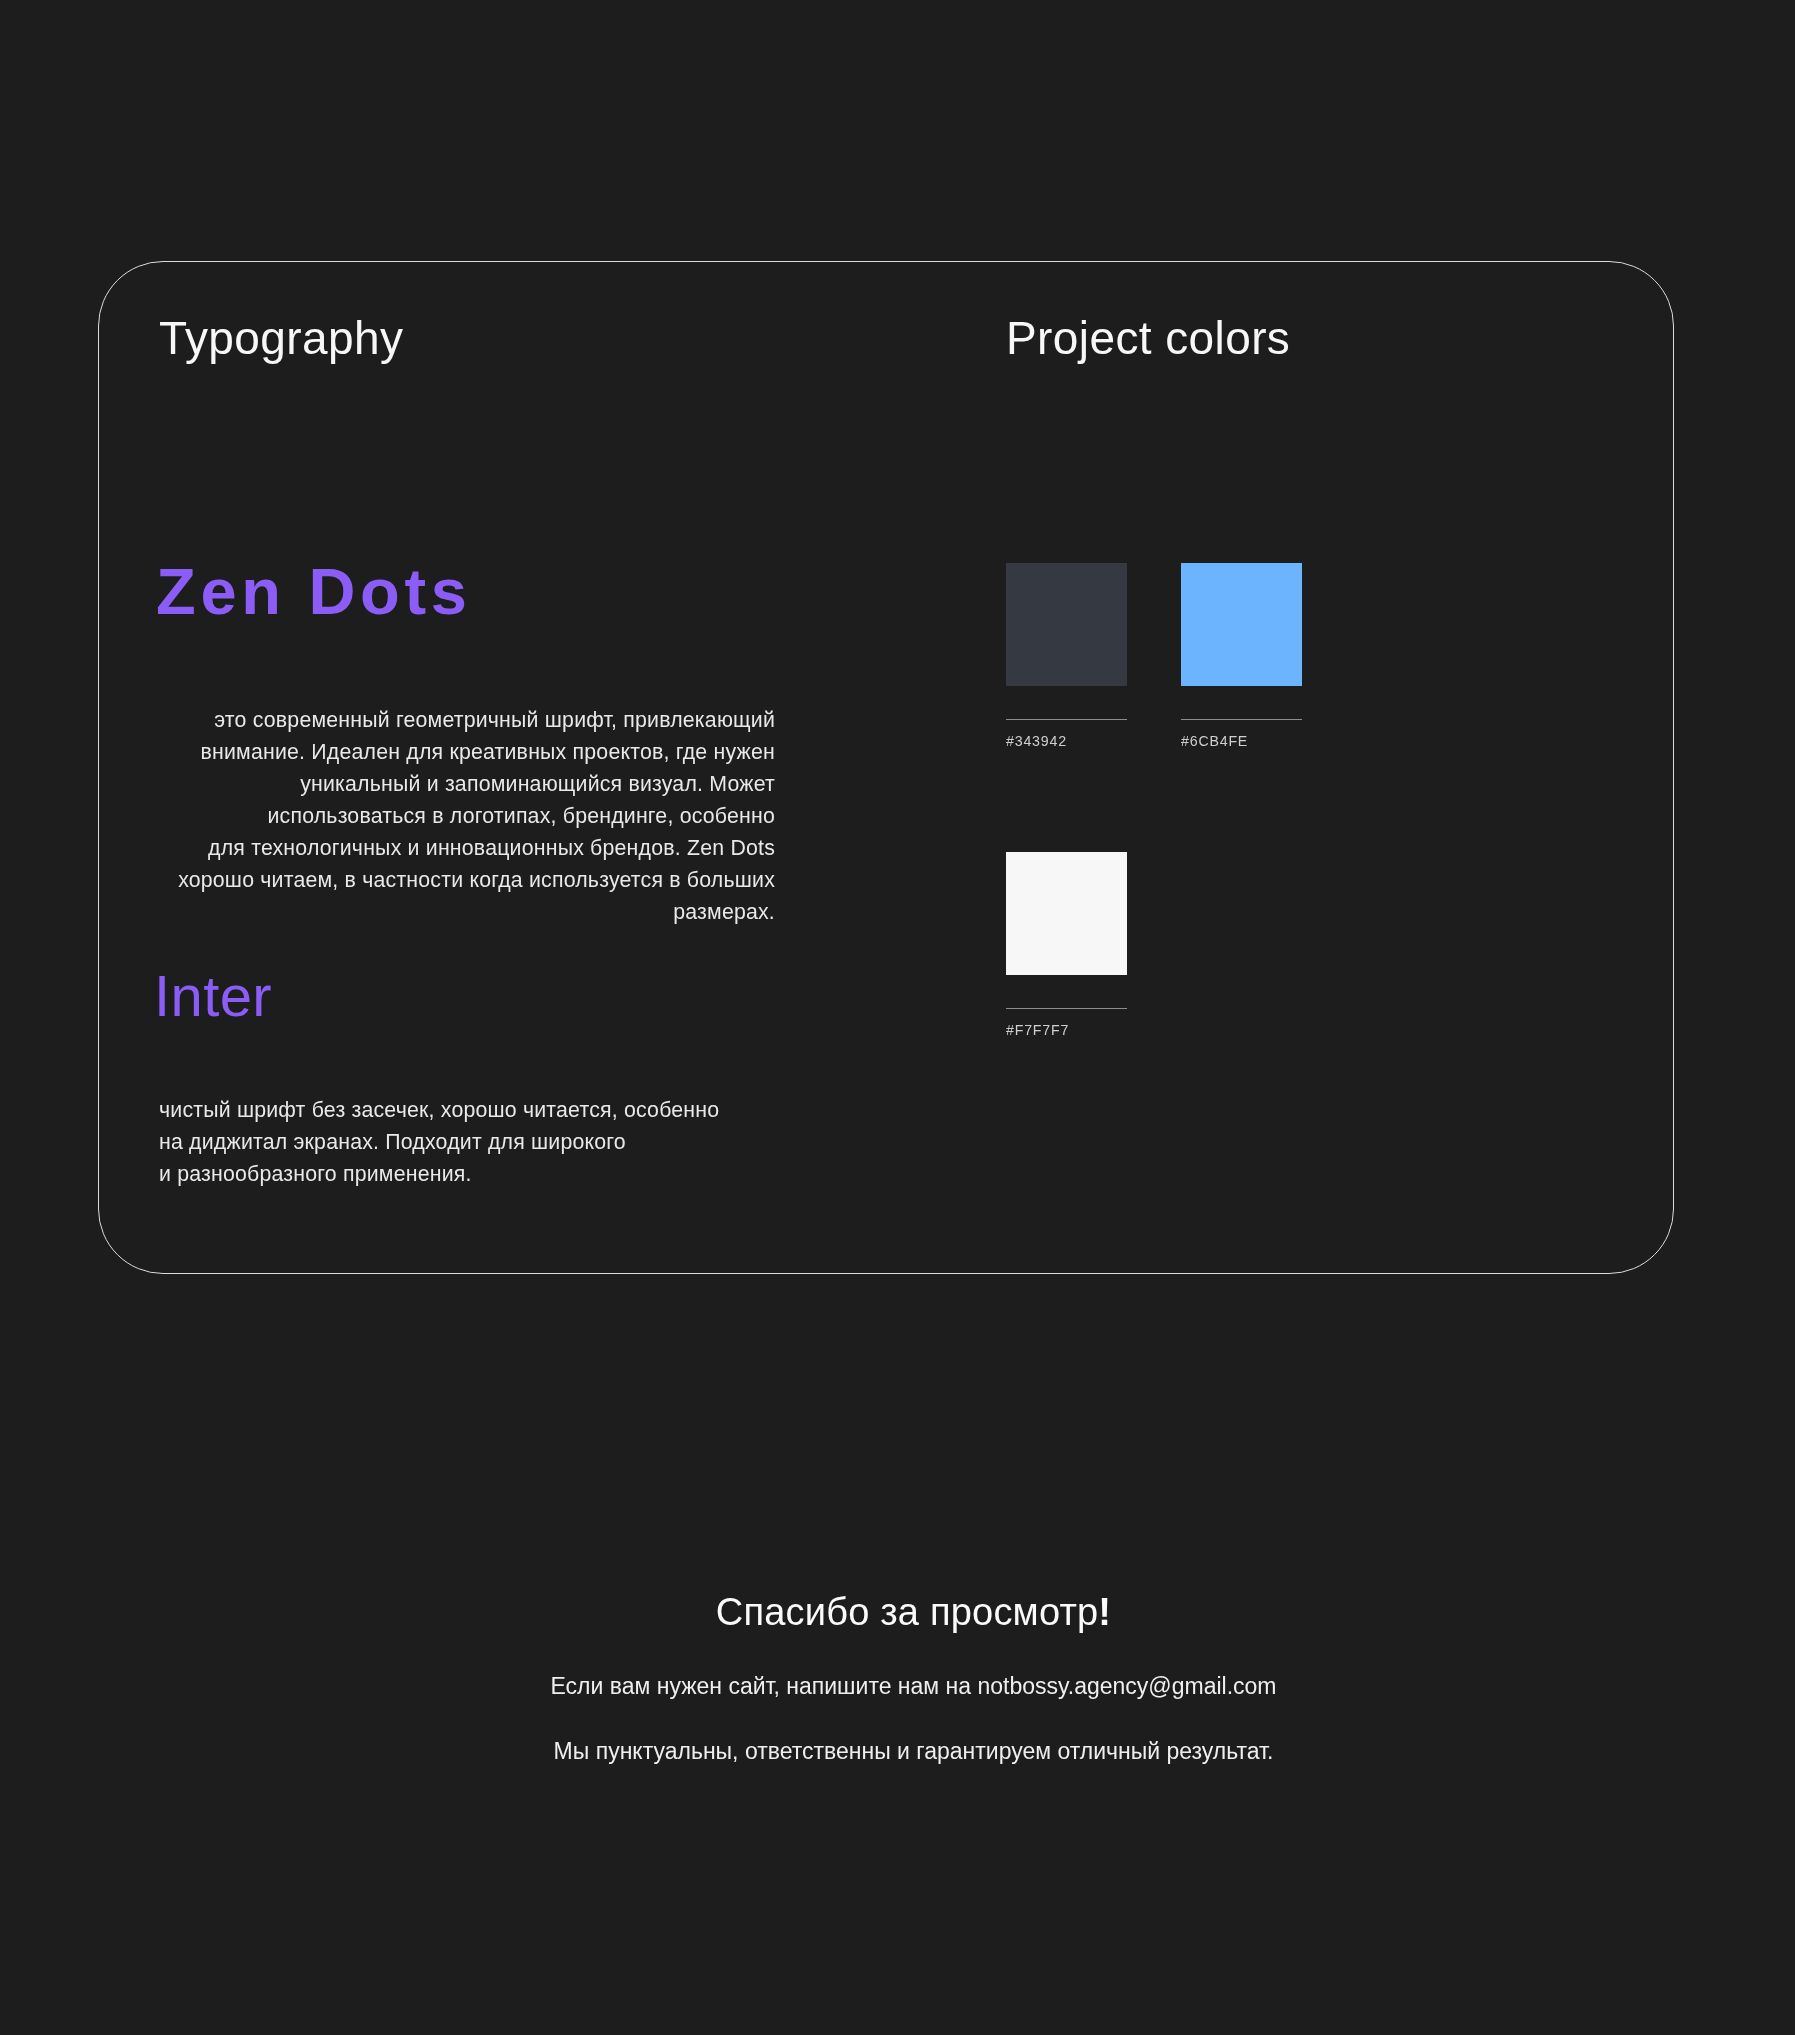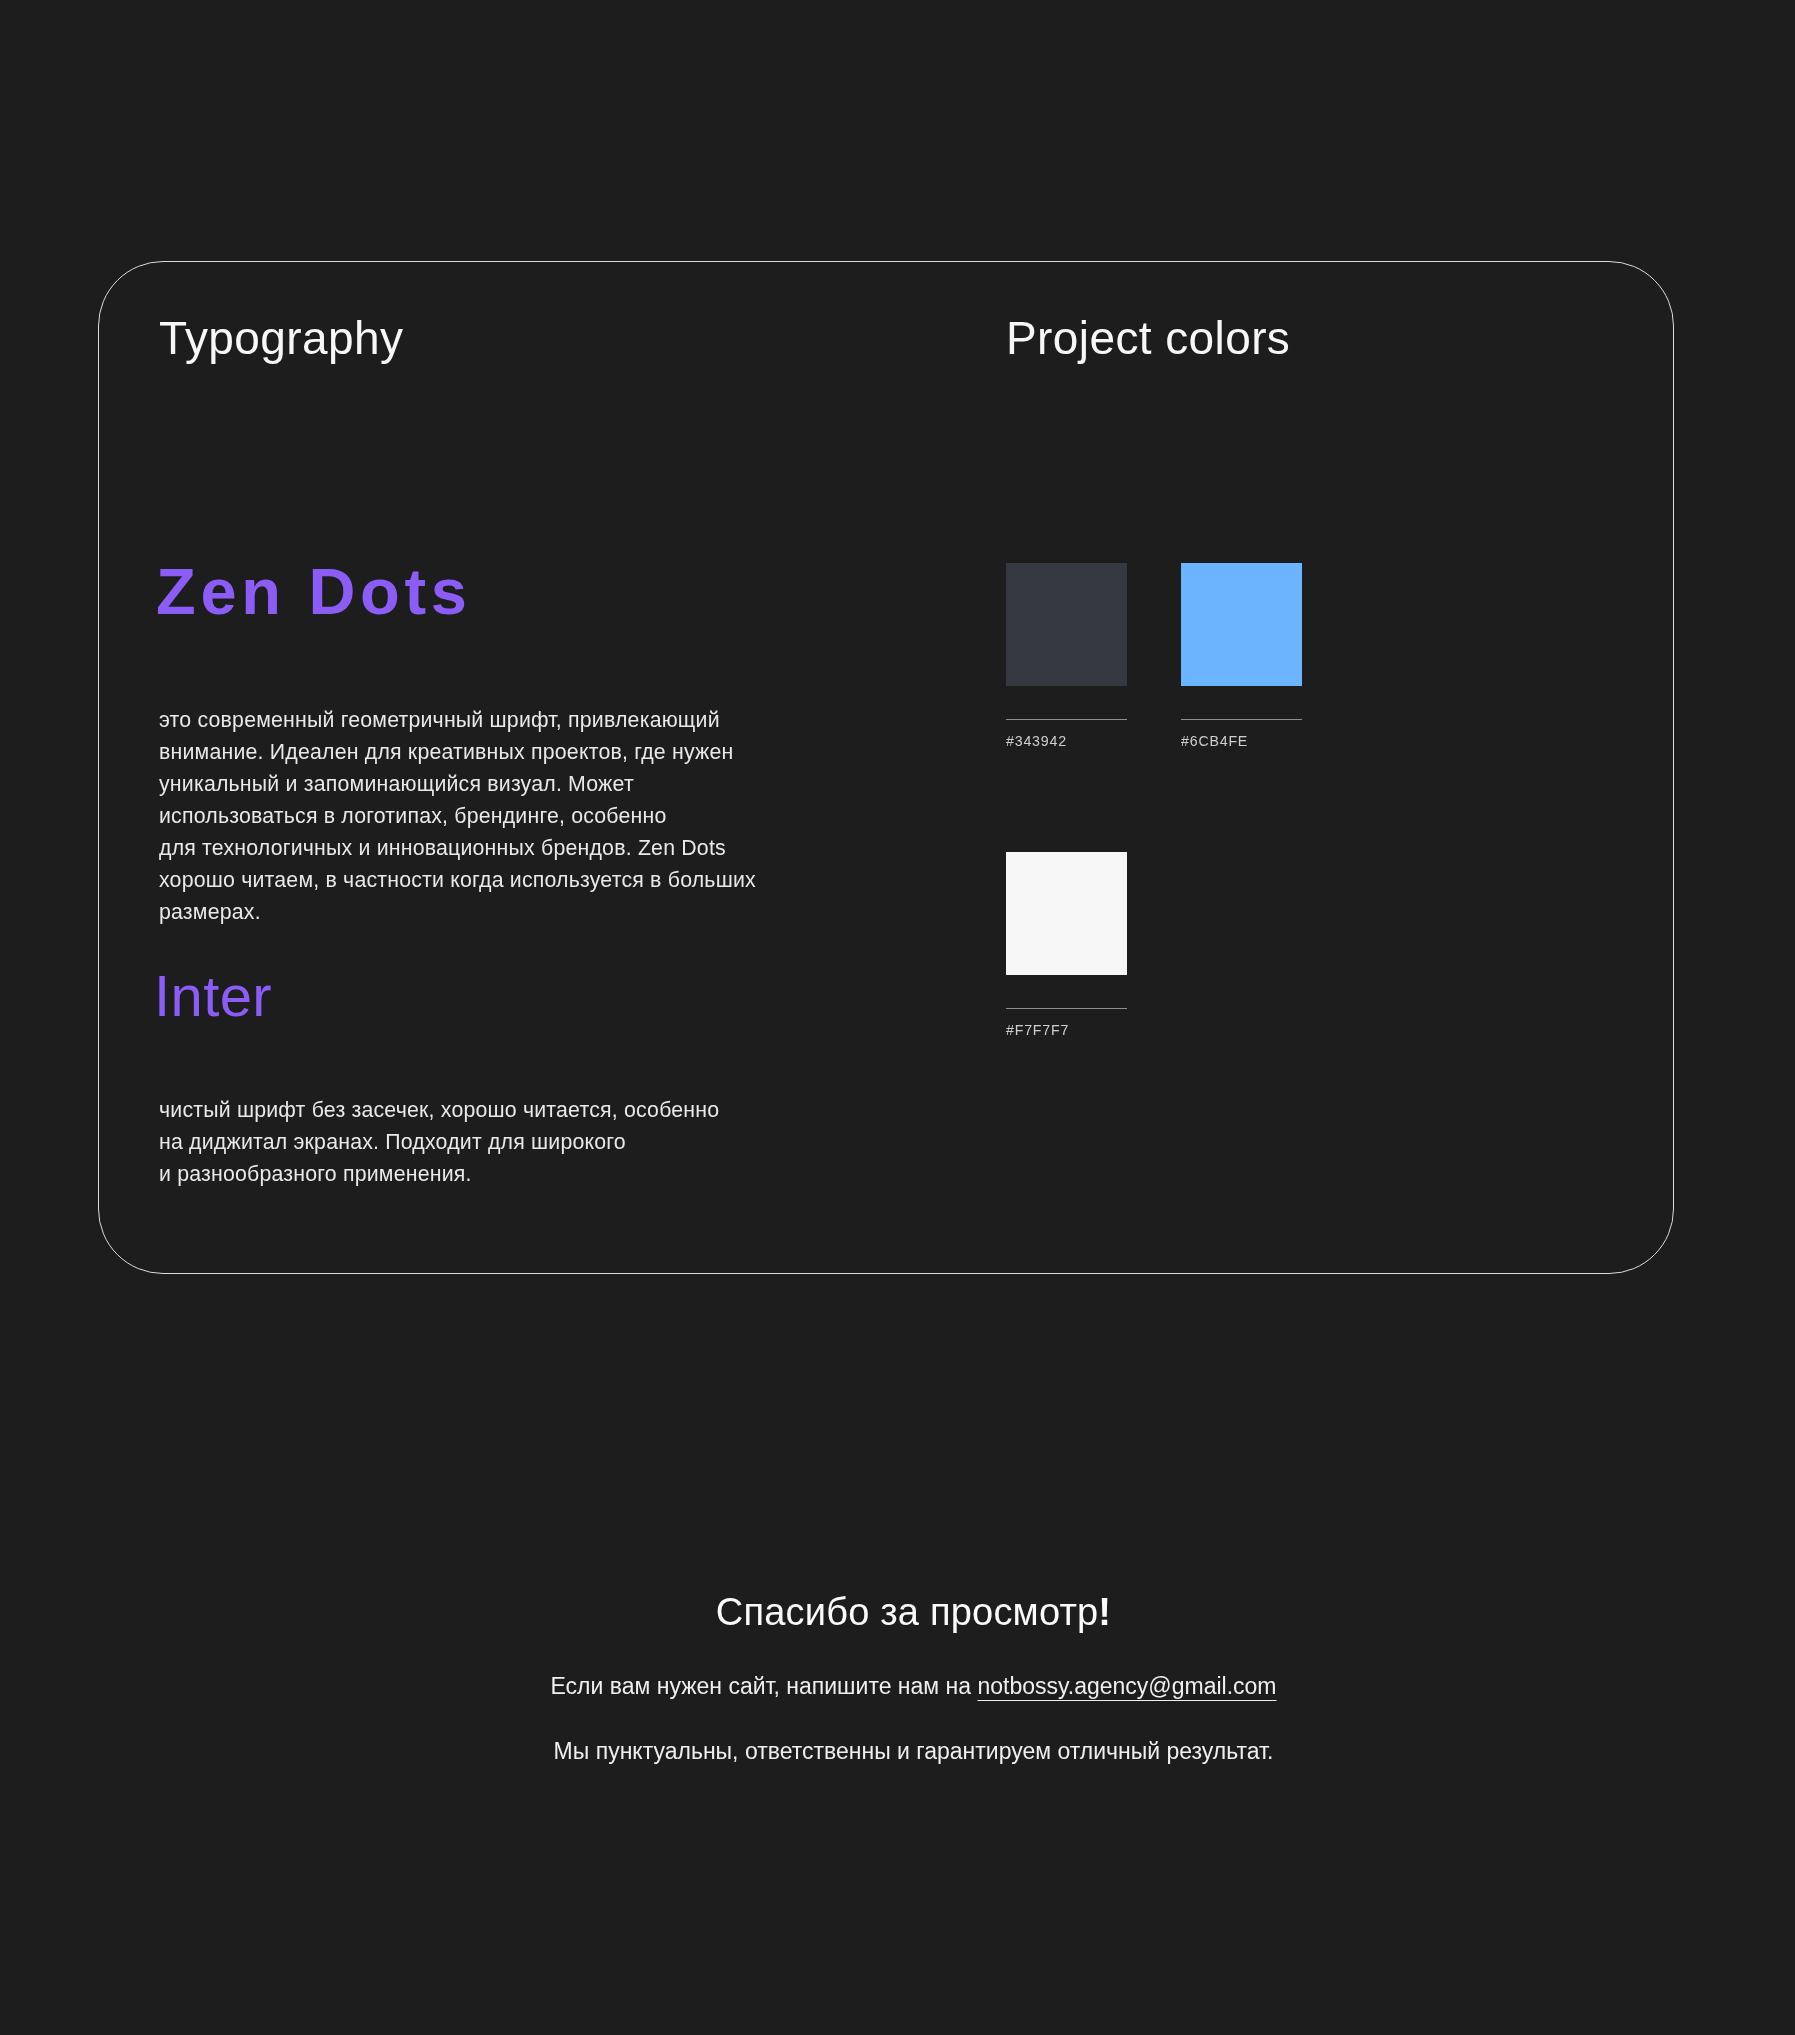--- a/index.html
+++ b/index.html
@@ -64,21 +64,21 @@
   }
   .font-desc {
     position: absolute;
     margin: 0;
     font-size: 21.3px;
     line-height: 32px;
     color: #e9e9e9;
     letter-spacing: 0.2px;
   }
   .preline { white-space: pre-line; }
-  #zen-dots-desc { left: 60px; top: 442px; width: 616px; }
+  #zen-dots-desc { left: 60px; top: 442px; width: 616px; text-align: right; }
   #inter-desc    { left: 60px; top: 832px; width: 616px; }
 
   
   .swatch-grid {
     position: absolute;
     left: 907px;
     top: 301px;
     display: grid;
     grid-template-columns: 121px 121px;
     column-gap: 54px;
@@ -125,21 +125,20 @@
     color: #efefef;
   }
   #footer-tagline {
     top: 1719px;
     font-size: 23px;
     line-height: 1.4;
     color: #efefef;
   }
   .email-link {
     color: inherit;
-    text-decoration: underline;
     text-underline-offset: 5.5px;
     text-decoration-thickness: 1.2px;
     cursor: pointer;
   }
 </style>
 </head>
 <body>
 
 <div class="page">
 

